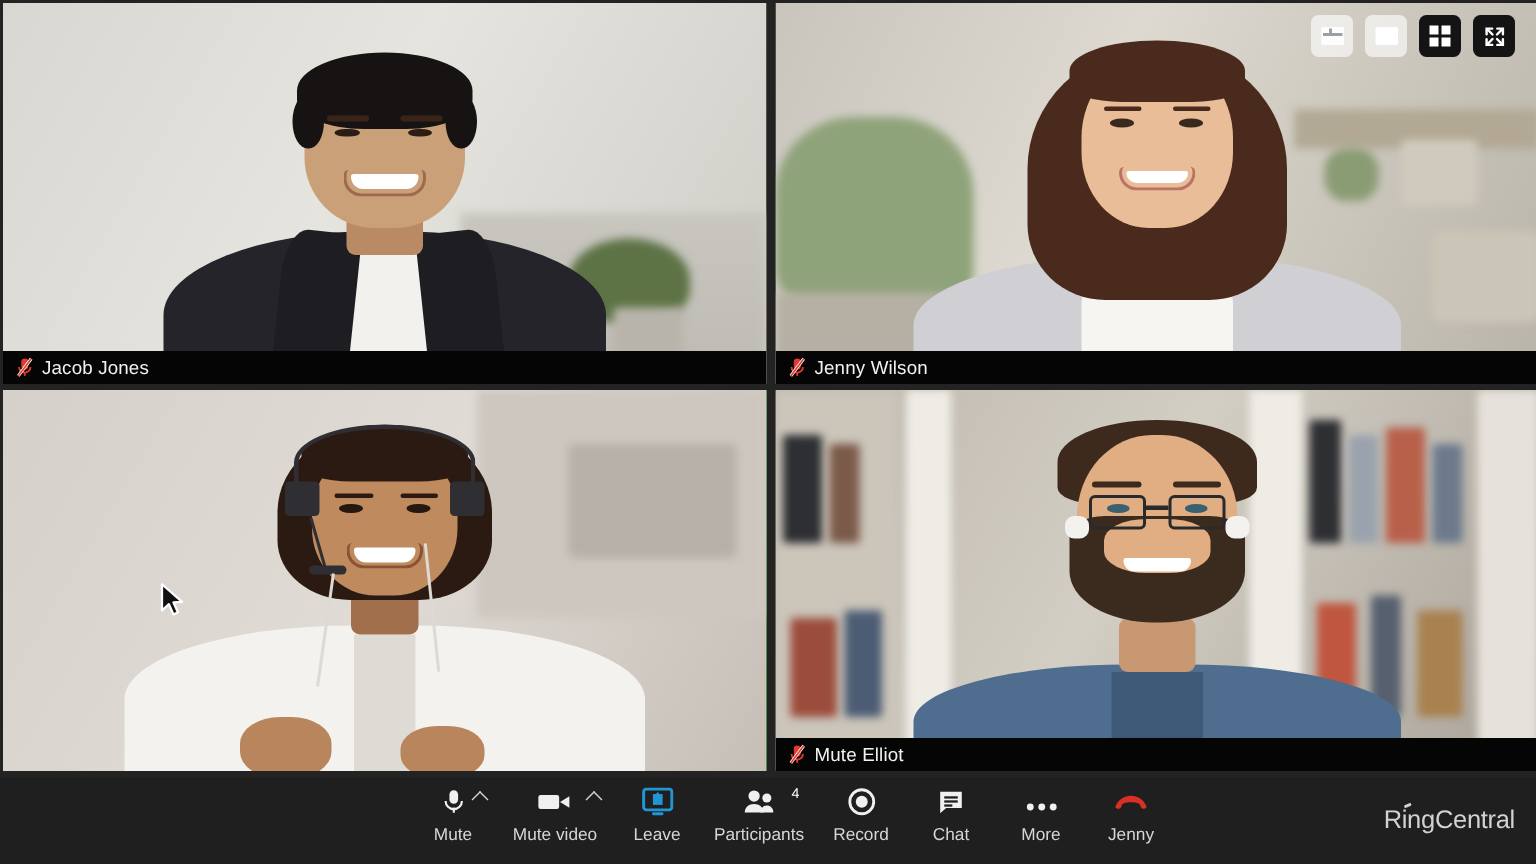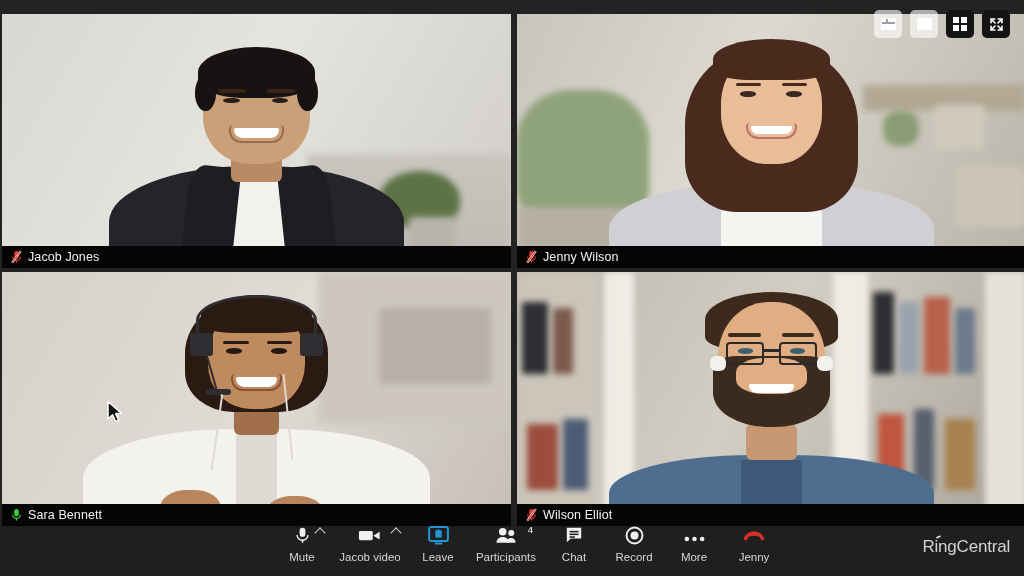--- a/index.html
+++ b/index.html
@@ -5,21 +5,21 @@
   * { margin:0; padding:0; box-sizing:border-box; }
   html,body {
     width:1024px; height:576px; overflow:hidden;
     background:#1a1a1a;
     font-family:"Liberation Sans", sans-serif;
   }
   #app { position:relative; width:1024px; height:576px; background:#232323; }
 
   
   .grid {
-    position:absolute; left:0; top:12px; width:1024px; height:518px;
+    position:absolute; left:0; top:0; width:1024px; height:518px;
     display:grid; grid-template-columns:509px 509px; grid-template-rows:254px 254px;
     gap:4px 6px; padding:2px 0 0 2px; background:#232323;
   }
   .tile { position:relative; overflow:hidden; background:#2b2b2b; }
   .tile.active { outline:2px solid #2ecc2e; outline-offset:-2px; z-index:3; }
 
   .scene { position:absolute; inset:0; overflow:hidden; }
 
   .namebar {
     position:absolute; left:0; right:0; bottom:0; height:22px;
@@ -203,30 +203,20 @@
         <div style="position:absolute;left:42%;top:48%;width:2px;height:30%;background:#ddd9d3;transform:rotate(8deg);"></div>
         <div style="position:absolute;left:56%;top:40%;width:2px;height:34%;background:#ddd9d3;transform:rotate(-6deg);"></div>
 
         <div style="position:absolute;left:31%;top:86%;width:12%;height:16%;background:#b9855c;border-radius:44%;"></div>
         <div style="position:absolute;left:52%;top:88%;width:11%;height:14%;background:#b9855c;border-radius:44%;"></div>
       </div>
       <div class="cursor" style="left:104px;top:128px;">
         <svg viewBox="0 0 18 24" width="18" height="24">
           <path d="M2 1.5 L2 19 L6.6 14.8 L9.6 21.6 L12.6 20.2 L9.6 13.6 L15.4 13.2 Z" fill="#111" stroke="#fff" stroke-width="1.5" stroke-linejoin="round"></path>
         </svg>
-      </div>
-      <div class="namebar">
-        <span class="micwrap">
-          <svg viewBox="0 0 11 14" width="11" height="14">
-            <rect x="3.2" y="1" width="4.6" height="7.4" rx="2.3" fill="#3ec93e"></rect>
-            <path d="M1.7 6.6a3.8 3.8 0 0 0 7.6 0" stroke="#3ec93e" stroke-width="1.2" fill="none"></path>
-            <rect x="4.9" y="10" width="1.2" height="2.6" fill="#3ec93e"></rect>
-          </svg>
-        </span>
-        <span class="nm">Sara Bennett</span>
       </div>
     </div>
 
     <div class="tile">
       <div class="scene">
         <div class="bg" style="background:linear-gradient(120deg,#bdb7ae 0%,#d3cec4 45%,#a9a399 100%);"></div>
         <div class="blurshelf" style="left:0;top:0;width:16%;height:100%;background:#cbc5ba;"></div>
         <div class="blurshelf" style="left:1%;top:12%;width:5%;height:28%;background:#2d2f33;border-radius:2px;"></div>
         <div class="blurshelf" style="left:7%;top:14%;width:4%;height:26%;background:#7b5a4a;border-radius:2px;"></div>
         <div class="blurshelf" style="left:2%;top:60%;width:6%;height:26%;background:#9c4c3c;border-radius:2px;"></div>
@@ -266,21 +256,21 @@
       <div class="namebar">
         <span class="micwrap">
           <svg viewBox="0 0 11 14" width="11" height="14">
             <rect x="3.2" y="1" width="4.6" height="7.4" rx="2.3" fill="#e03b2f"></rect>
             <path d="M1.7 6.6a3.8 3.8 0 0 0 7.6 0" stroke="#e03b2f" stroke-width="1.2" fill="none"></path>
             <rect x="4.9" y="10" width="1.2" height="2.6" fill="#e03b2f"></rect>
             <line x1="1.2" y1="12.6" x2="9.8" y2="1.2" stroke="#ffffff" stroke-width="2.1"></line>
             <line x1="1.2" y1="12.6" x2="9.8" y2="1.2" stroke="#e03b2f" stroke-width="1.1"></line>
           </svg>
         </span>
-        <span class="nm">Wilson Elliot</span>
+        <span class="nm">Mute Elliot</span>
       </div>
     </div>
   </div>
 
   <div class="viewbtns">
     <div class="vb">
       <span class="ic-film light"></span>
     </div>
     <div class="vb">
       <span class="ic-speak"></span>
@@ -331,21 +321,21 @@
       <div class="ct wide">
         <span class="gx">
           <span>
             <svg viewBox="0 0 26 16" width="24" height="15">
               <rect x="1" y="3.2" width="15" height="10" rx="1.6" fill="#f0f0f0"></rect>
               <path d="M16.6 8.2 23.4 4v8.4z" fill="#f0f0f0"></path>
             </svg>
           </span>
           <span class="chev"></span>
         </span>
-        <span class="lbl">Jacob video</span>
+        <span class="lbl">Mute video</span>
       </div>
 
       <div class="ct">
         <span class="gx">
           <span>
             <svg viewBox="0 0 22 20" width="21" height="19">
               <rect x="1.1" y="1.1" width="19.8" height="14.6" rx="2" fill="none" stroke="#2196d4" stroke-width="2.1"></rect>
               <rect x="7.6" y="4.6" width="6.8" height="7.6" fill="#2196d4"></rect>
               <path d="M11 3.2 14.6 7.4H7.4z" fill="#2196d4"></path>
               <path d="M8 18.4h6" stroke="#2196d4" stroke-width="2.1" stroke-linecap="round"></path>
@@ -366,46 +356,46 @@
             </svg>
           </span>
           <span class="badge">4</span>
         </span>
         <span class="lbl">Participants</span>
       </div>
 
       <div class="ct">
         <span class="gx">
           <span>
+            <svg viewBox="0 0 20 20" width="19" height="19">
+              <circle cx="10" cy="10" r="8.4" fill="none" stroke="#f0f0f0" stroke-width="2"></circle>
+              <circle cx="10" cy="10" r="4.2" fill="#f0f0f0"></circle>
+            </svg>
+          </span>
+        </span>
+        <span class="lbl">Record</span>
+      </div>
+
+      <div class="ct">
+        <span class="gx">
+          <span>
             <svg viewBox="0 0 20 20" width="18" height="18">
               <path d="M2 2h16v12H6.4L2 18z" fill="#f0f0f0"></path>
               <rect x="5" y="5.4" width="10" height="1.7" fill="#1f1f1f"></rect>
               <rect x="5" y="8.4" width="10" height="1.7" fill="#1f1f1f"></rect>
               <rect x="5" y="11.4" width="6" height="1.7" fill="#1f1f1f"></rect>
             </svg>
           </span>
         </span>
         <span class="lbl">Chat</span>
       </div>
 
       <div class="ct">
         <span class="gx">
           <span>
-            <svg viewBox="0 0 20 20" width="19" height="19">
-              <circle cx="10" cy="10" r="8.4" fill="none" stroke="#f0f0f0" stroke-width="2"></circle>
-              <circle cx="10" cy="10" r="4.2" fill="#f0f0f0"></circle>
-            </svg>
-          </span>
-        </span>
-        <span class="lbl">Record</span>
-      </div>
-
-      <div class="ct">
-        <span class="gx">
-          <span>
             <svg viewBox="0 0 22 6" width="21" height="6">
               <circle cx="3" cy="3" r="2.4" fill="#f0f0f0"></circle>
               <circle cx="11" cy="3" r="2.4" fill="#f0f0f0"></circle>
               <circle cx="19" cy="3" r="2.4" fill="#f0f0f0"></circle>
             </svg>
           </span>
         </span>
         <span class="lbl">More</span>
       </div>
 

